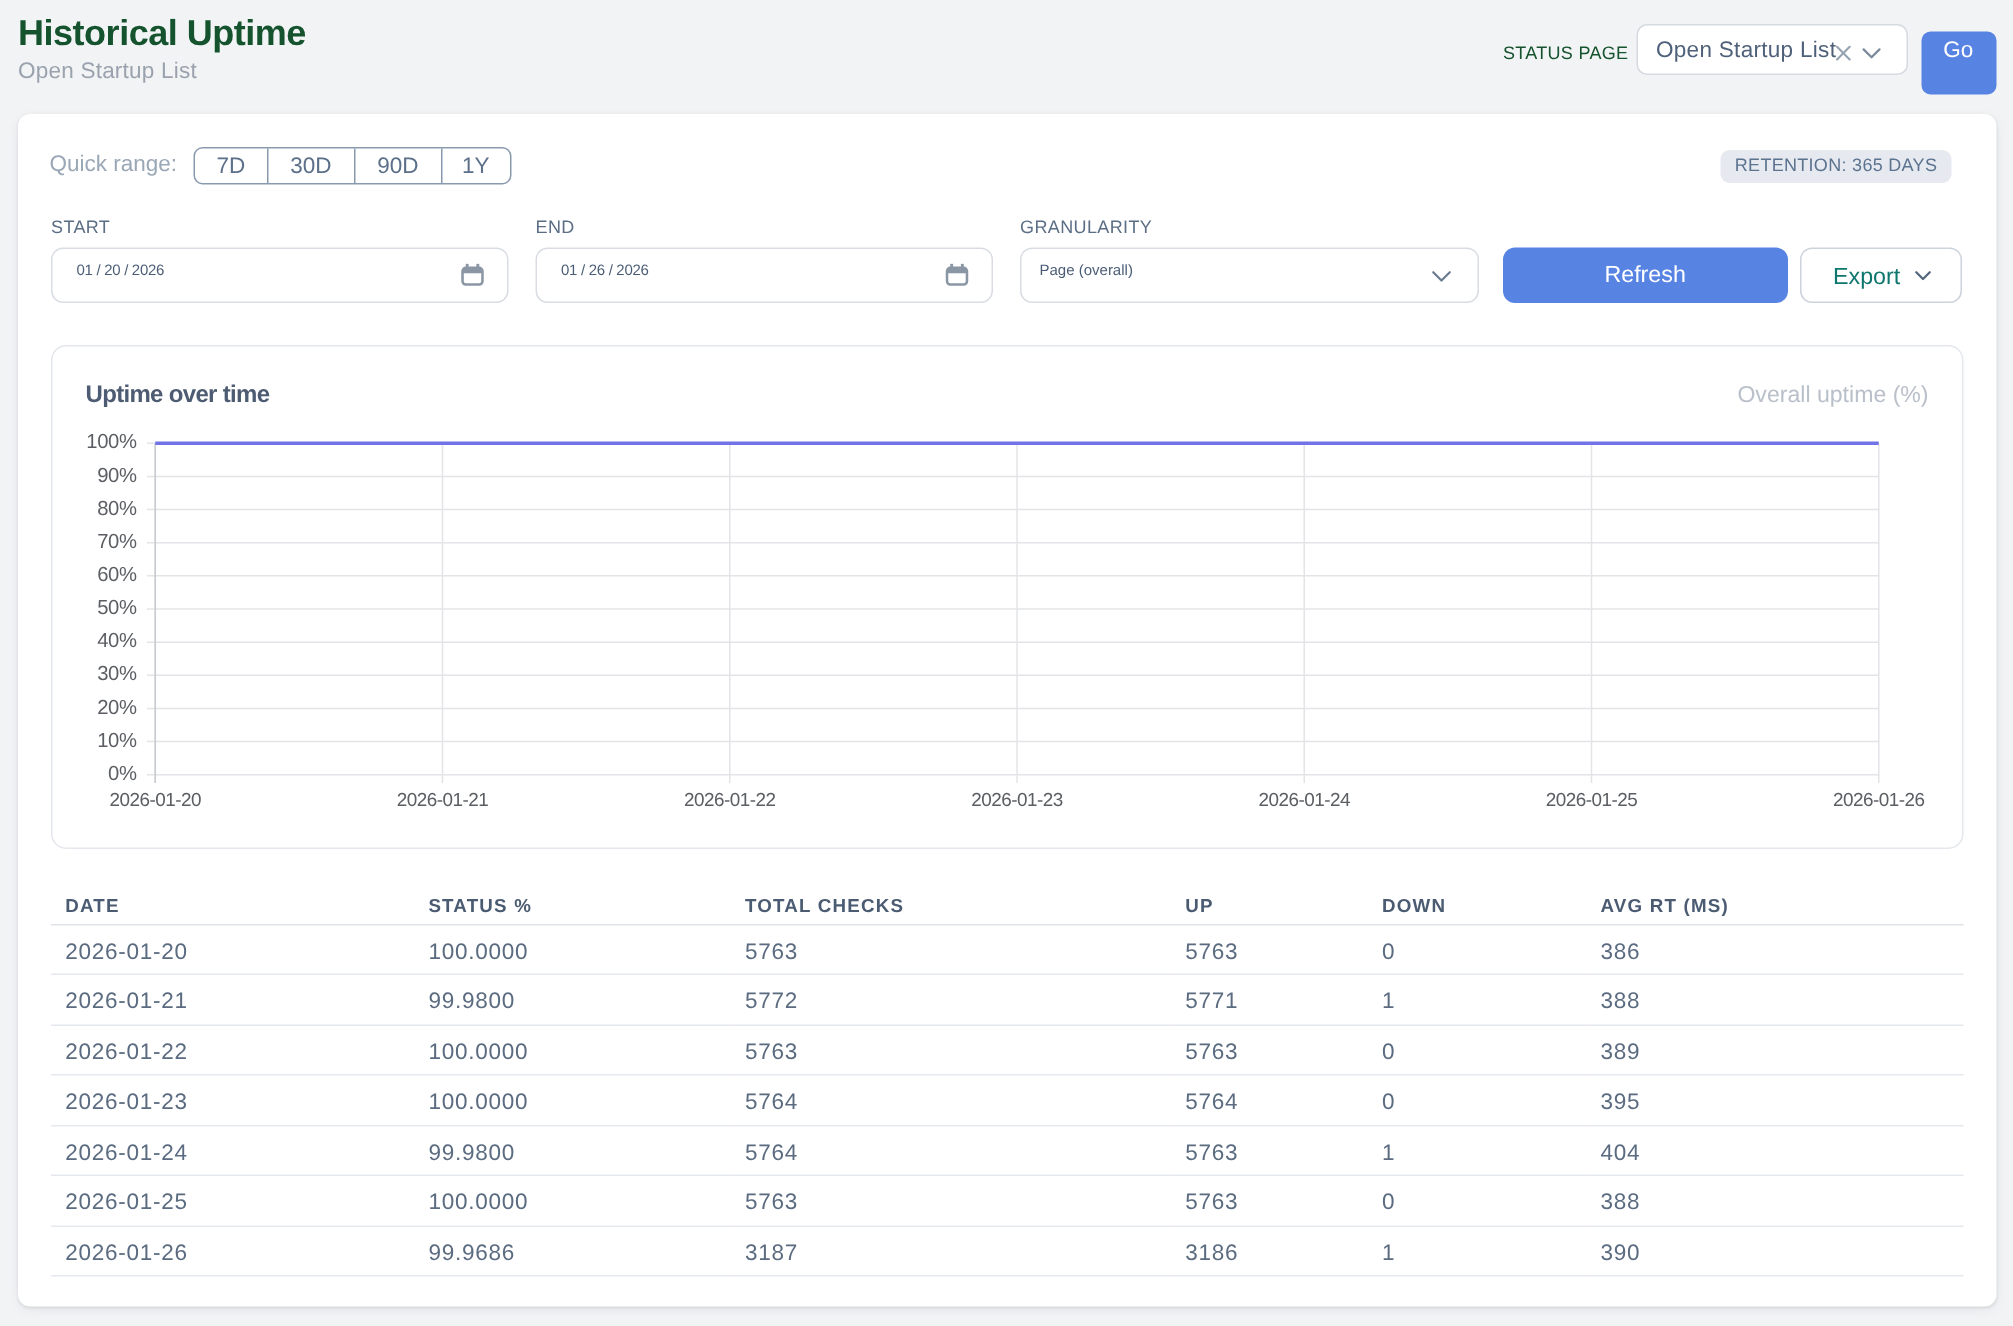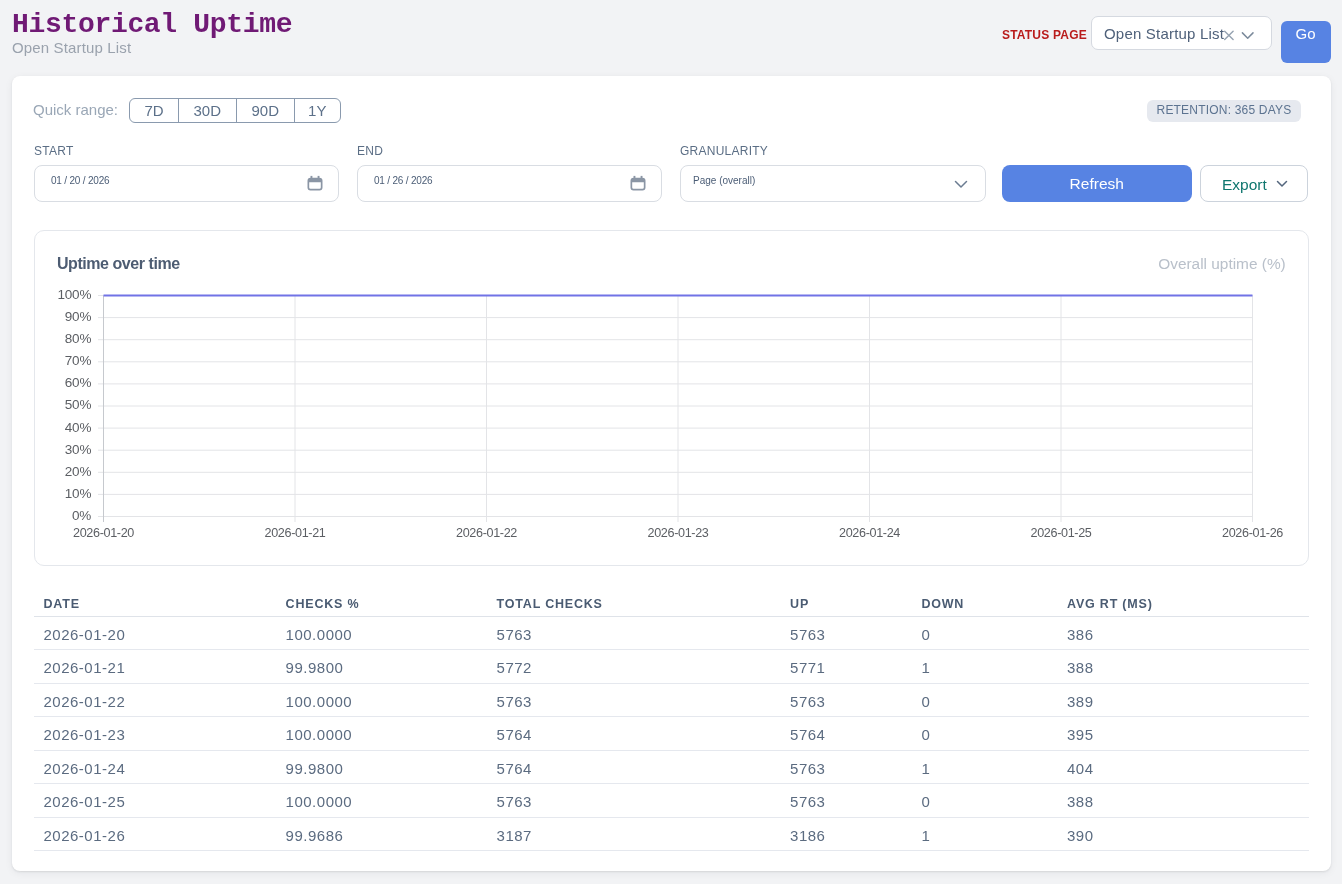--- a/index.html
+++ b/index.html
@@ -1,20 +1,20 @@
 <!DOCTYPE html>
 <html><head>
 <meta charset="utf-8">
 <style>
 * { margin:0; padding:0; box-sizing:border-box; }
 html,body { width:1342px; height:884px; background:#f2f3f5; font-family:"Liberation Sans", sans-serif; overflow:hidden; }
 .abs { position:absolute; }
-#h1 { left:12px; top:8.5px; font-size:28px; font-weight:bold; letter-spacing:-0.32px; color:#701a75;font-family:Liberation Mono, monospace; }
+#h1 { left:12px; top:8.5px; font-size:24px; font-weight:bold; letter-spacing:-0.32px; color:#14532d; }
 #sub { left:12px; top:39px; font-size:15px; color:#9aa2ad; letter-spacing:0.15px; }
-#sp { left:1002px; top:28.5px; font-size:12px; line-height:12px; letter-spacing:0.2px; color:#b91c1c;font-weight:bold; }
+#sp { left:1002px; top:28.5px; font-size:12px; line-height:12px; letter-spacing:0.2px; color:#14532d; }
 #sel { left:1091px; top:15.5px; width:181px; height:34px; background:#fff; border:1px solid #d5d9e0; border-radius:7px; }
 #sel .t { position:absolute; left:12px; top:8px; font-size:15px; letter-spacing:0.2px; color:#4f617a; }
 #go { left:1280.5px; top:21px; width:50px; height:42px; background:#5783e3; border-radius:6px; color:#fff; font-size:15px; text-align:center; line-height:26px; }
 #card { left:11.5px; top:76px; width:1319px; height:795px; background:#fff; border-radius:8px;
   box-shadow:0 1px 2px rgba(27,36,44,.1), 0 2px 8px rgba(27,36,44,.06); }
 #ql { left:21.5px; top:25px; font-size:15px; color:#9aa7b6; }
 #seg { left:117.5px; top:22px; height:25px; display:flex; border:1px solid #8a9aae; border-radius:6px; background:#fff; }
 #seg div { font-size:15px; color:#5c7089; text-align:center; line-height:23px; }
 #seg div + div { border-left:1px solid #8a9aae; }
 #badge { left:1135.5px; top:24px; width:154px; height:21.5px; background:#e6e9ef; border-radius:6px; color:#5c7390; font-size:12px; letter-spacing:0.2px; text-align:center; line-height:21.5px; }
@@ -146,21 +146,21 @@
           <col style="width:242.1px">
           <col style="width:211px">
           <col style="width:293.5px">
           <col style="width:131.3px">
           <col style="width:145.6px">
           <col>
         </colgroup>
       <tbody>
           <tr>
             <th>DATE</th>
-            <th>CHECKS %</th>
+            <th>STATUS %</th>
             <th>TOTAL CHECKS</th>
             <th>UP</th>
             <th>DOWN</th>
             <th>AVG RT (MS)</th>
           </tr>
       <tr>
             <td>2026-01-20</td>
             <td>100.0000</td>
             <td>5763</td>
             <td>5763</td>

